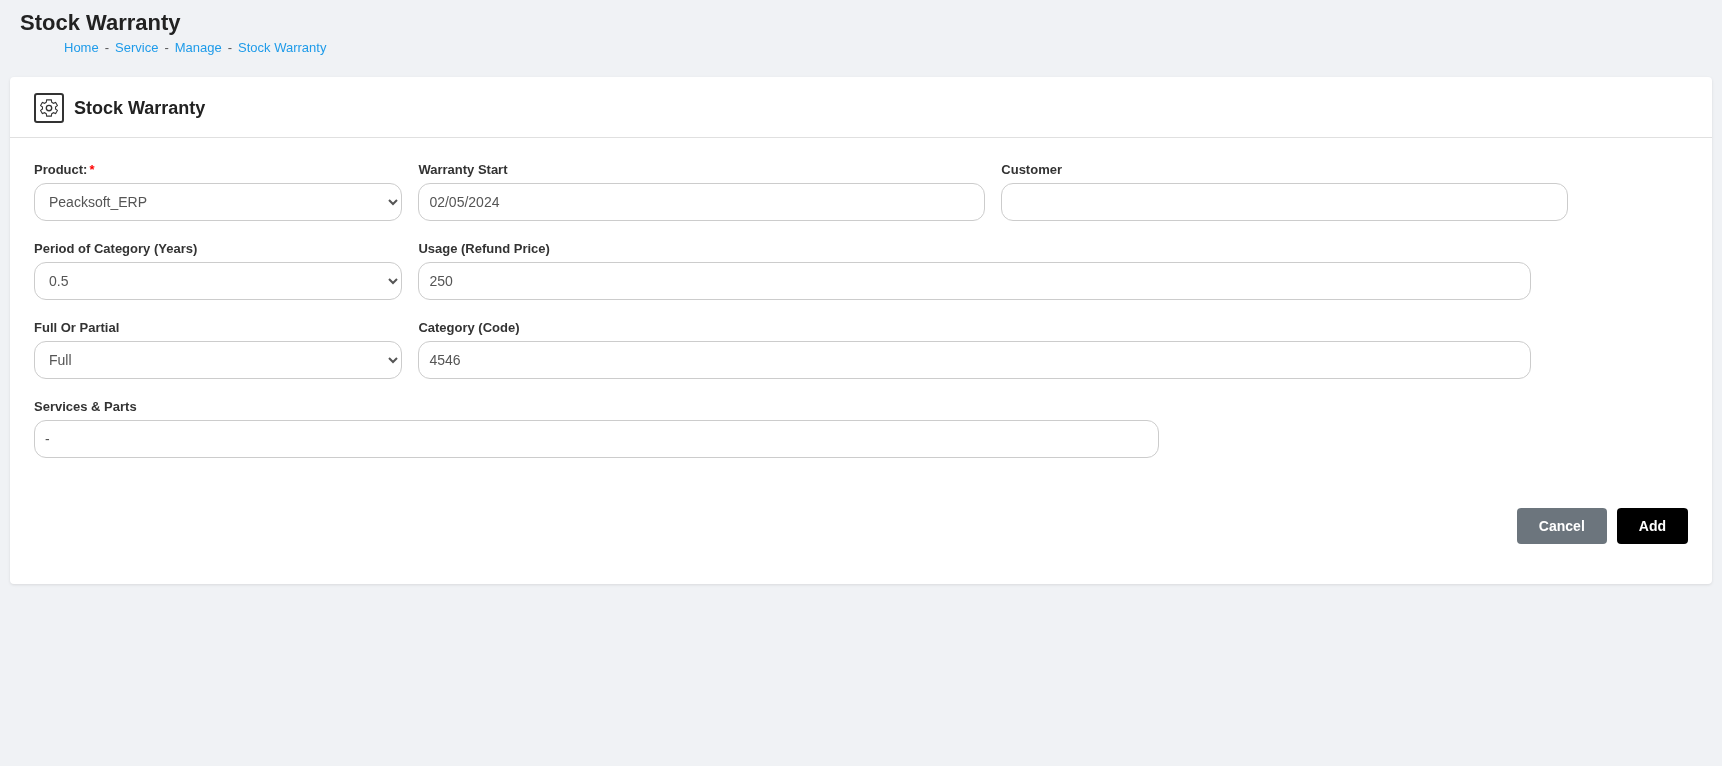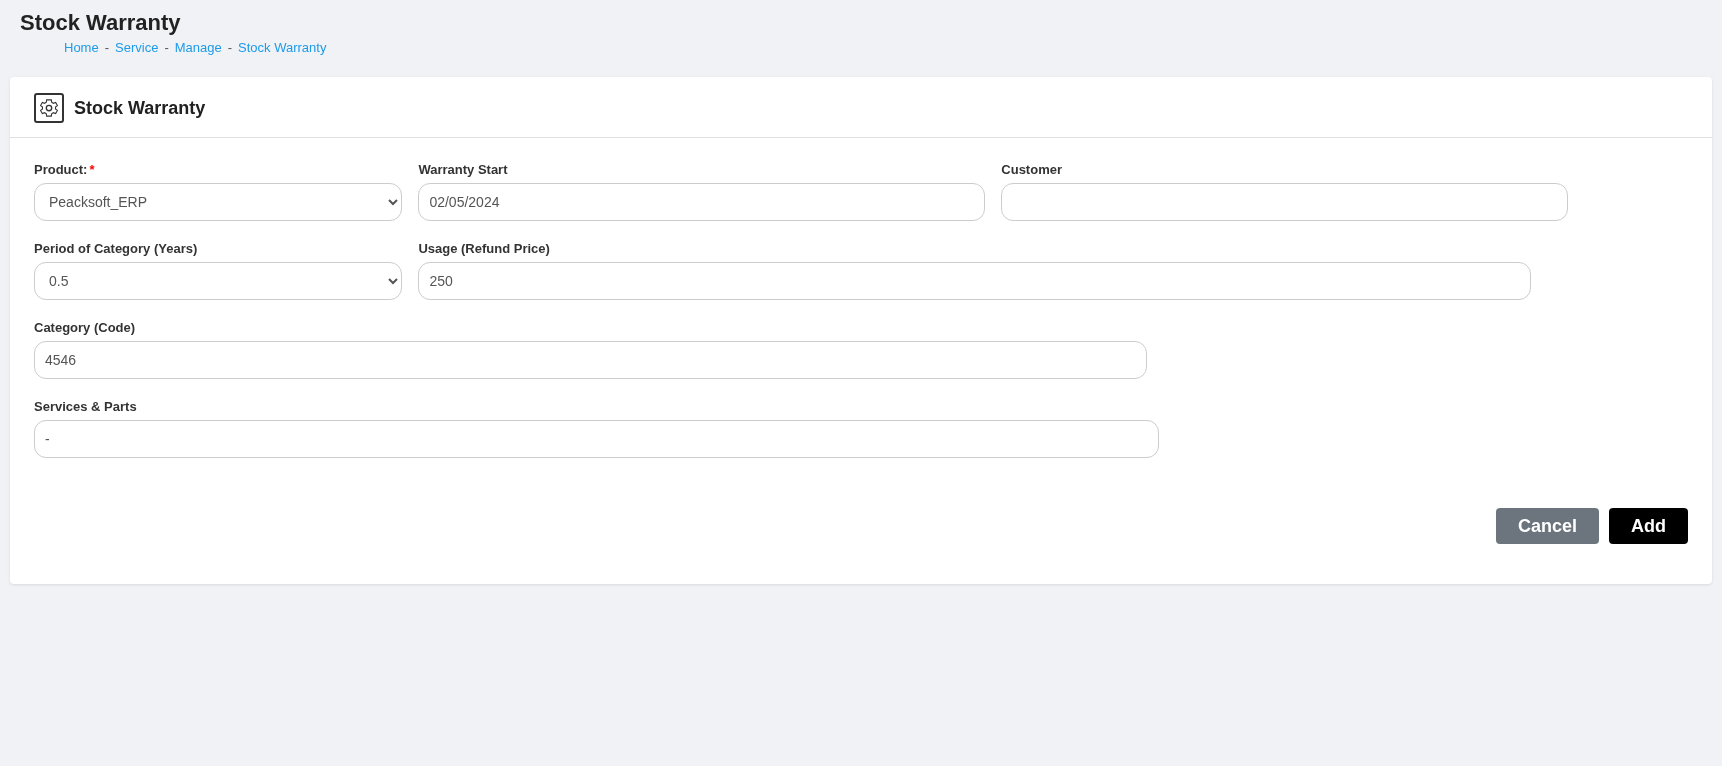--- a/index.html
+++ b/index.html
@@ -146,21 +146,21 @@
       display: flex;
       justify-content: flex-end;
       gap: 10px;
       padding: 20px 24px 0 24px;
     }
     .btn {
       height: 36px;
       padding: 0 22px;
       border: none;
       border-radius: 4px;
-      font-size: 18px;
+      font-size: 14px;
       font-weight: 600;
       cursor: pointer;
     }
     .btn-cancel {
       background: #6c757d;
       color: #fff;
     }
     .btn-add {
       background: #000000;
       color: #fff;
@@ -230,20 +230,27 @@
         </select>
       </div>
 
       <div class="form-group col-large">
         <label>Usage (Refund Price)</label>
         <input type="text" value="250" style="">
       </div>
     </div>
 
     <div class="form-row">
+      <div class="form-group col-small">
+        <label>Full Or Partial</label>
+        <select>
+          <option>Full</option>
+          <option>Partial</option>
+        </select>
+      </div>
 
       <div class="form-group col-large">
         <label>Category (Code)</label>
         <input type="text" value="4546" style="">
       </div>
     </div>
 
     <div class="form-row">
       <div class="form-group col-full">
         <label>Services &amp; Parts</label>

